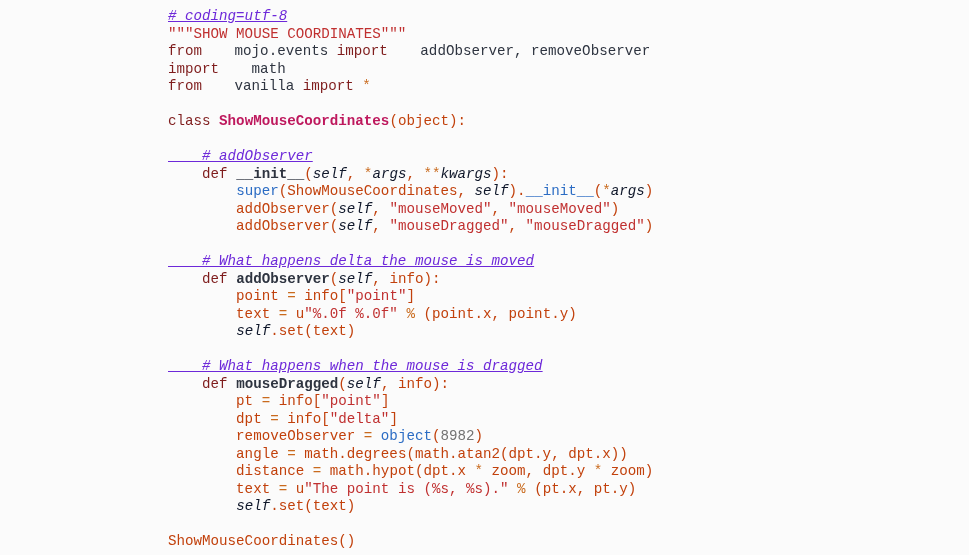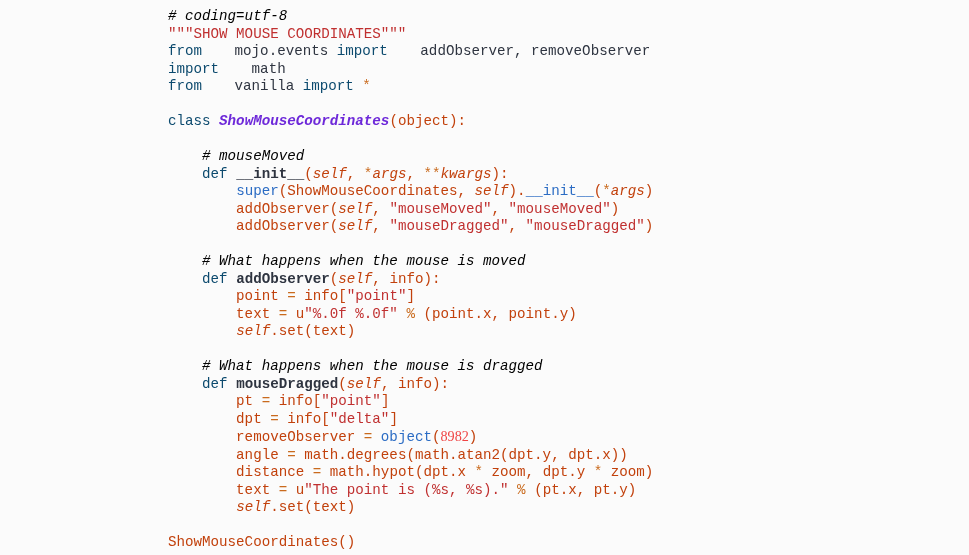--- a/index.html
+++ b/index.html
@@ -11,51 +11,51 @@
     line-height: 17.5px;
     color: #2e3440;
     width: 969px;
     height: 555px;
     overflow: hidden;
   }
   .code {
     white-space: pre;
     padding: 8px 0 0 168px;
   }
-  .c   { color: #000000; font-style: italic; }   
+  .c   { color: #6d28d9; font-style: italic; text-decoration: underline; }   
   .ds  { color: #c03030; }                        
-  .kw  { color: #0c4a6e; }                        
+  .kw  { color: #7f1d1d; }                        
   .fn  { color: #2e3440; margin-left: 24px; }                        
-  .cls { font-weight: 700; color: #6d28d9; font-style: italic; }      
+  .cls { font-weight: 700; color: #be185d; }      
   .mth { font-weight: 700; color: #2e3440; }      
-  .sf  { color: #c2410c; font-style: italic; }    
+  .sf  { color: #0f172a; font-style: italic; }    
   .str { color: #c03030; }                        
-  .num { color: #ef4444; font-family: Liberation Serif, serif; }                        
+  .num { color: #737373; }                        
   .op  { color: #c96a1d; }                        
   .call{ color: #2b6cc4; }                        
   .p   { color: #c2410c; }                        
 </style>
 </head>
 <body>
 
 <div class="code"><span class="c"># coding=utf-8</span>
 <span class="ds">"""SHOW MOUSE COORDINATES"""</span>
 <span class="kw">from</span><span class="fn"> mojo.events </span><span class="kw">import</span><span class="fn"> addObserver, removeObserver</span>
 <span class="kw">import</span><span class="fn"> math</span>
 <span class="kw">from</span><span class="fn"> vanilla </span><span class="kw">import</span><span class="op"> *</span>
 
 <span class="kw">class </span><span class="cls">ShowMouseCoordinates</span><span class="p">(object):</span>
 
-<span class="c">    # mouseMoved</span>
+<span class="c">    # addObserver</span>
 <span class="kw">    def </span><span class="mth">__init__</span><span class="p">(</span><span class="sf">self</span><span class="p">, </span><span class="op">*</span><span class="sf">args</span><span class="p">, </span><span class="op">**</span><span class="sf">kwargs</span><span class="p">):</span>
 <span class="p">        </span><span class="call">super</span><span class="p">(ShowMouseCoordinates, </span><span class="sf">self</span><span class="p">).</span><span class="call">__init__</span><span class="p">(</span><span class="op">*</span><span class="sf">args</span><span class="p">)</span>
 <span class="p">        addObserver(</span><span class="sf">self</span><span class="p">, </span><span class="str">"mouseMoved"</span><span class="p">, </span><span class="str">"mouseMoved"</span><span class="p">)</span>
 <span class="p">        addObserver(</span><span class="sf">self</span><span class="p">, </span><span class="str">"mouseDragged"</span><span class="p">, </span><span class="str">"mouseDragged"</span><span class="p">)</span>
 
-<span class="c">    # What happens when the mouse is moved</span>
+<span class="c">    # What happens delta the mouse is moved</span>
 <span class="kw">    def </span><span class="mth">addObserver</span><span class="p">(</span><span class="sf">self</span><span class="p">, info):</span>
 <span class="p">        point </span><span class="op">=</span><span class="p"> info[</span><span class="str">"point"</span><span class="p">]</span>
 <span class="p">        text </span><span class="op">=</span><span class="p"> u</span><span class="str">"%.0f %.0f"</span><span class="op"> % </span><span class="p">(point.x, point.y)</span>
 <span class="p">        </span><span class="sf">self</span><span class="p">.set(text)</span>
 
 <span class="c">    # What happens when the mouse is dragged</span>
 <span class="kw">    def </span><span class="mth">mouseDragged</span><span class="p">(</span><span class="sf">self</span><span class="p">, info):</span>
 <span class="p">        pt </span><span class="op">=</span><span class="p"> info[</span><span class="str">"point"</span><span class="p">]</span>
 <span class="p">        dpt </span><span class="op">=</span><span class="p"> info[</span><span class="str">"delta"</span><span class="p">]</span>
 <span class="p">        removeObserver </span><span class="op">=</span><span class="p"> </span><span class="call">object</span><span class="p">(</span><span class="num">8982</span><span class="p">)</span>

